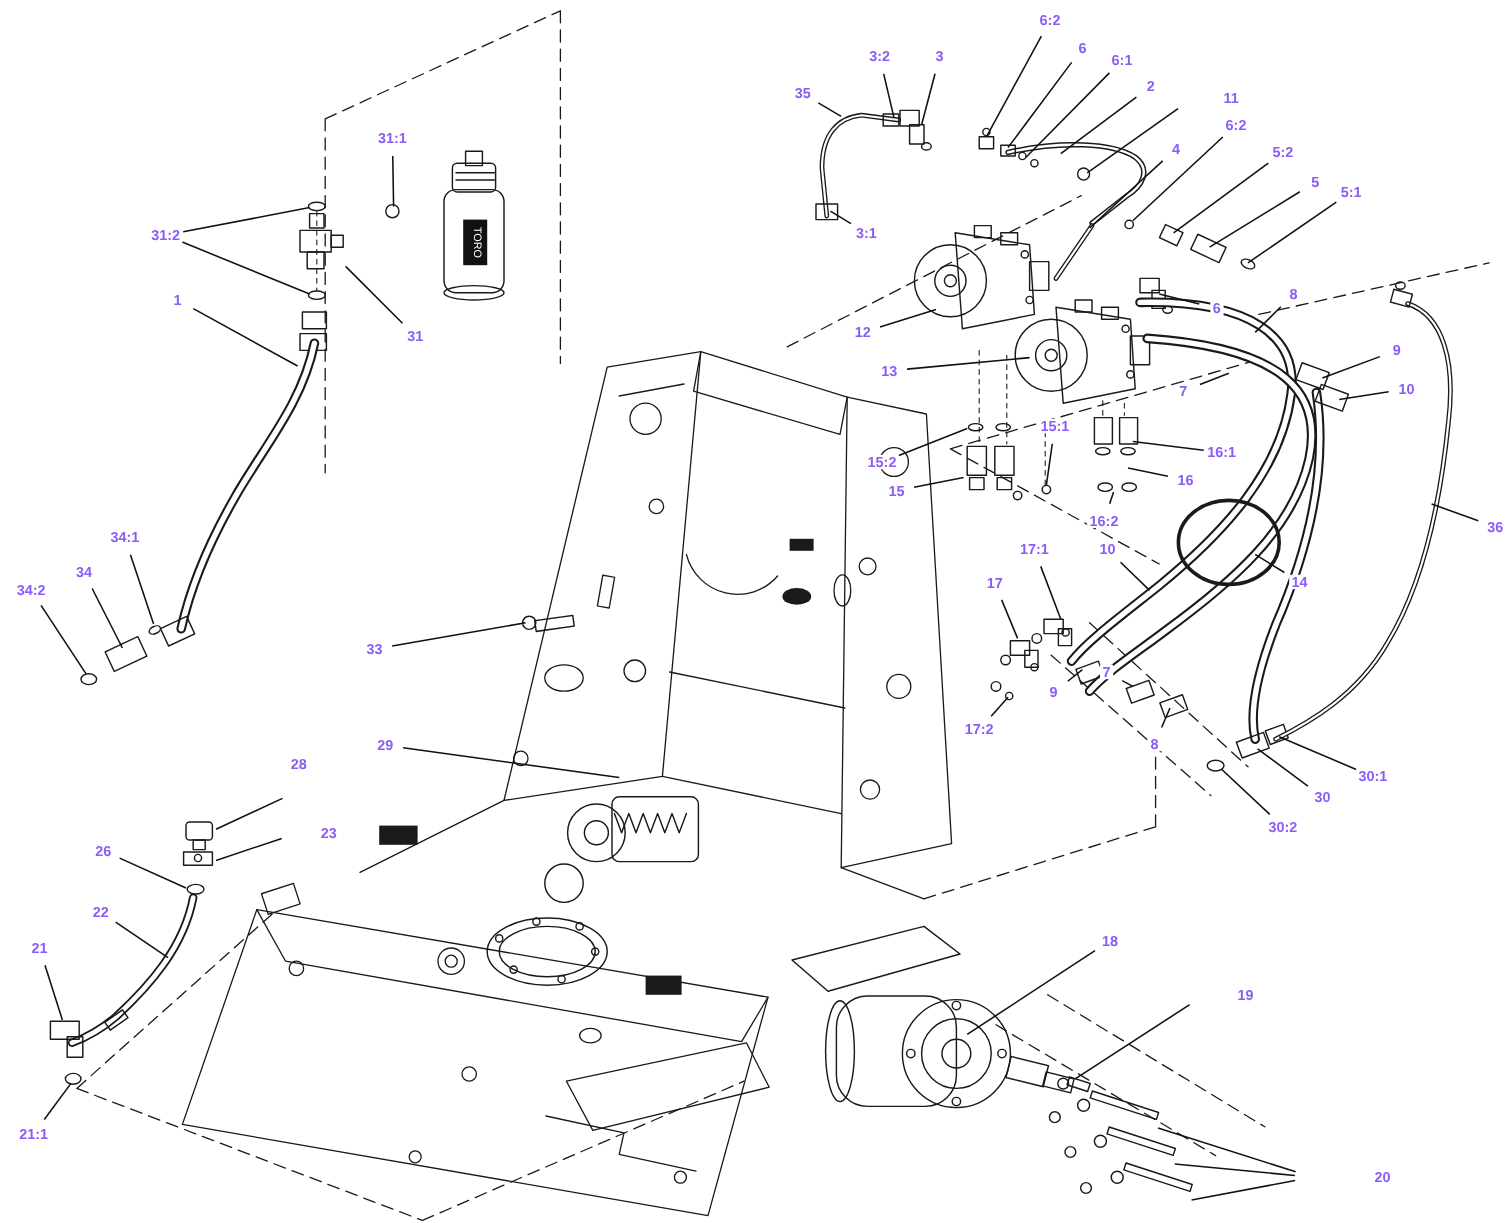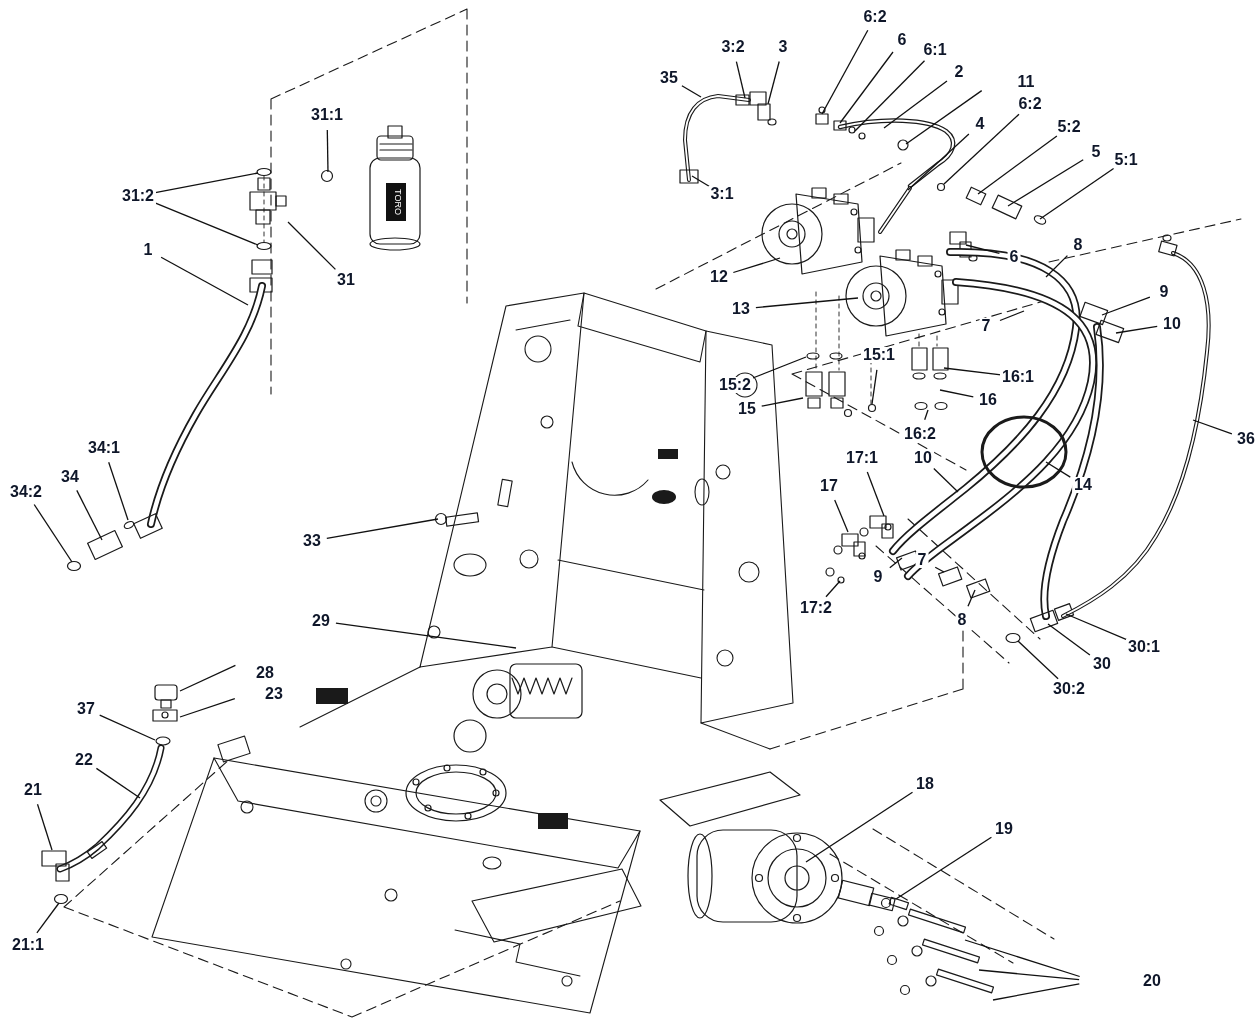--- a/index.html
+++ b/index.html
@@ -3,21 +3,21 @@
 <meta charset="utf-8">
 <title>Diagram</title>
 <style>
   html,body{margin:0;padding:0;background:#fff;}
   #stage{position:relative;width:1258px;height:1019px;background:#fff;
          font-family:"Liberation Sans",sans-serif;overflow:hidden;}
   #art,#leader-svg,#callout-layer{position:absolute;left:0;top:0;}
   #callout-layer{width:100%;height:100%;}
   #leader-svg line{stroke:#111;stroke-width:1.3;}
   .callout{position:absolute;transform:translate(-50%,-50%);
-           font-weight:bold;font-size:16px;color:#0f172a;background:#fff;
+           font-weight:bold;font-size:12px;color:#8b5cf6;background:#fff;
            padding:0 2px;line-height:1;white-space:nowrap;}
 </style>
 </head>
 <body>
 
 <div id="stage">
 
   <svg id="art" width="1258" height="1019" viewBox="0 0 1258 1019">
     <g stroke="#1a1a1a" fill="none" stroke-width="1.2" stroke-linecap="round" stroke-linejoin="round">
 
@@ -391,26 +391,26 @@
       <div class="callout" style="left: 26px; top: 492px;">34:2</div>
       <div class="callout" style="left: 829px; top: 486px;">17</div>
       <div class="callout" style="left: 1083px; top: 485px;">14</div>
       <div class="callout" style="left: 312px; top: 541px;">33</div>
       <div class="callout" style="left: 878px; top: 577px;">9</div>
       <div class="callout" style="left: 922px; top: 560px;">7</div>
       <div class="callout" style="left: 816px; top: 608px;">17:2</div>
       <div class="callout" style="left: 962px; top: 620px;">8</div>
       <div class="callout" style="left: 321px; top: 621px;">29</div>
       <div class="callout" style="left: 1144px; top: 647px;">30:1</div>
-      <div class="callout" style="left: 249px; top: 673px; margin-left: 16px;">28</div>
+      <div class="callout" style="left: 249px; top: 637px;">28</div>
       <div class="callout" style="left: 1102px; top: 664px;">30</div>
       <div class="callout" style="left: 249px; top: 694px; margin-left: 25px;">23</div>
       <div class="callout" style="left: 1069px; top: 689px;">30:2</div>
-      <div class="callout" style="left: 86px; top: 709px;">37</div>
+      <div class="callout" style="left: 86px; top: 709px;">26</div>
       <div class="callout" style="left: 84px; top: 760px;">22</div>
       <div class="callout" style="left: 925px; top: 784px;">18</div>
       <div class="callout" style="left: 33px; top: 790px;">21</div>
-      <div class="callout" style="left: 1004px; top: 829px;">19</div>
+      <div class="callout" style="left: 1038px; top: 829px;">19</div>
       <div class="callout" style="left: 28px; top: 945px;">21:1</div>
       <div class="callout" style="left: 1152px; top: 981px;">20</div>
     </div>
 
 </div>
 
 </body></html>

